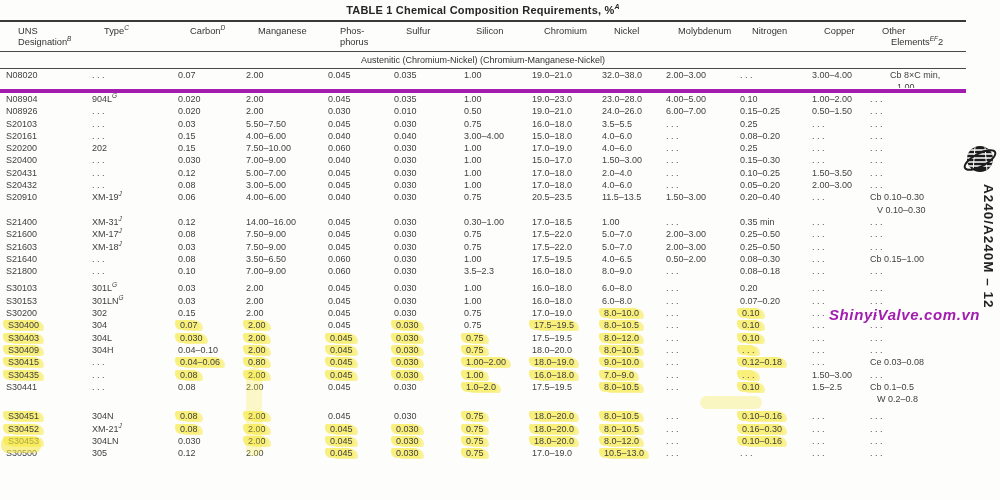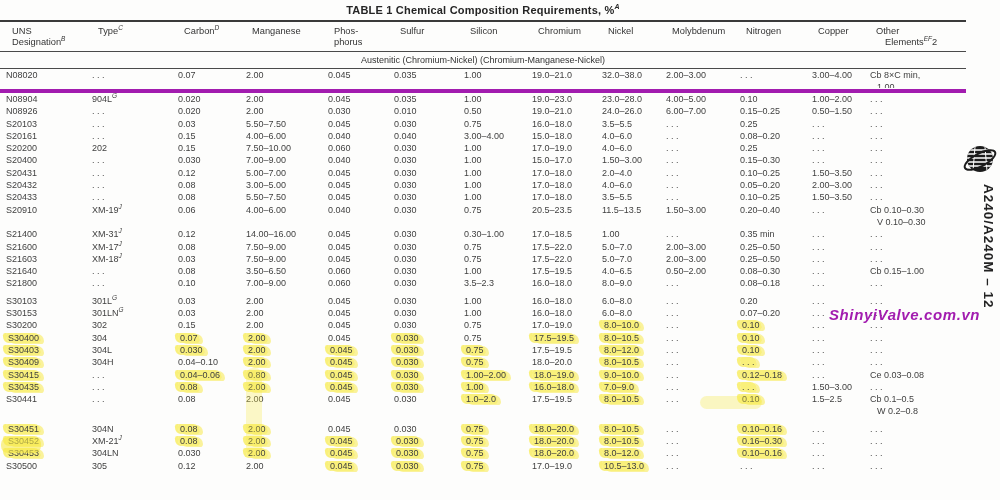--- a/index.html
+++ b/index.html
@@ -11,37 +11,37 @@
   }
   .tablewrap{position:absolute;left:0;top:0;width:966px;}
   .title{
     text-align:center;font-weight:bold;font-size:11px;color:#252525;
     padding:4px 0 4px;border-bottom:2px solid #3a3a3a;letter-spacing:.2px;
   }
   .title sup{font-size:7px;font-style:italic;}
   table{width:966px;border-collapse:collapse;table-layout:fixed;font-size:9px;}
   th{
     font-weight:normal;text-align:left;vertical-align:top;
-    padding:4px 2px 3px 12px;line-height:11px;font-size:9.3px;color:#343434;
+    padding:4px 2px 3px 18px;line-height:11px;font-size:9.3px;color:#343434;
     border-bottom:1px solid #4a4a4a;
     margin-left:8px;
   }
   th .ind2{padding-left:9px;}
   td{
     text-align:left;vertical-align:top;padding:0 2px 0 6px;
     line-height:12.3px;white-space:nowrap;color:#3f3f3f;
   }
   sup{font-size:6.5px;font-style:italic;line-height:0;}
   tr.group-row td{
     text-align:center;padding:2px 0 2px;border-bottom:1px solid #4a4a4a;
     color:#333;line-height:12px;white-space:normal;margin-left:8px;
   }
   tr.row-thick td{border-bottom:4px solid #a21caf;}
   tr.row-clip td{height:20px;}
-  .cellclip{height:19px;overflow:hidden;}
+  .cellclip{height:19px;overflow:hidden;margin-left:20px;}
   td .l2{padding-left:7px;}
   tr.gap td{height:5px;line-height:5px;padding:0;}
   .hl{
     background:rgba(247,234,74,.72);
     border-radius:3px 9px 4px 8px;
     box-shadow:-3px 0 0 rgba(247,234,74,.72),3px 1px 0 rgba(247,234,74,.55);
     padding:0 2px;
   }
   .blob{position:absolute;background:rgba(247,234,74,.6);border-radius:7px;pointer-events:none;}
   .watermark{
@@ -271,37 +271,20 @@
           <td>0.08</td>
           <td>3.00–5.00</td>
           <td>0.045</td>
           <td>0.030</td>
           <td>1.00</td>
           <td>17.0–18.0</td>
           <td>4.0–6.0</td>
           <td>. . .</td>
           <td>0.05–0.20</td>
           <td>2.00–3.00</td>
-          <td>
-            <div>. . .</div>
-          </td>
-        </tr>
-        <tr>
-          <td>S20433</td>
-          <td>. . .</td>
-          <td>0.08</td>
-          <td>5.50–7.50</td>
-          <td>0.045</td>
-          <td>0.030</td>
-          <td>1.00</td>
-          <td>17.0–18.0</td>
-          <td>3.5–5.5</td>
-          <td>. . .</td>
-          <td>0.10–0.25</td>
-          <td>1.50–3.50</td>
           <td>
             <div>. . .</div>
           </td>
         </tr>
         <tr>
           <td>S20910</td>
           <td><span>XM-19<sup>J</sup></span></td>
           <td>0.06</td>
           <td>4.00–6.00</td>
           <td>0.040</td>

